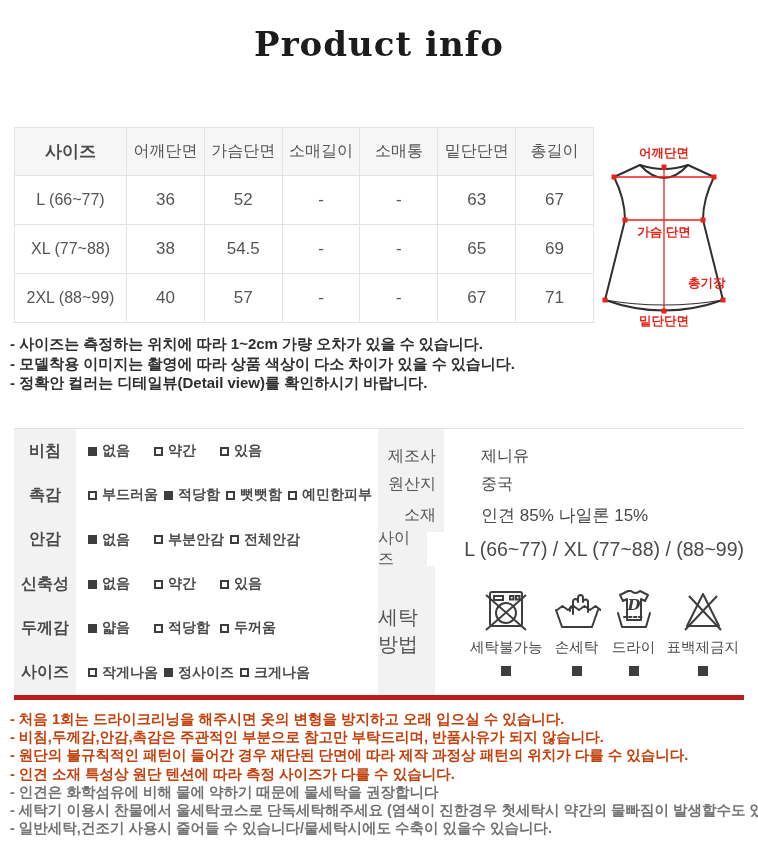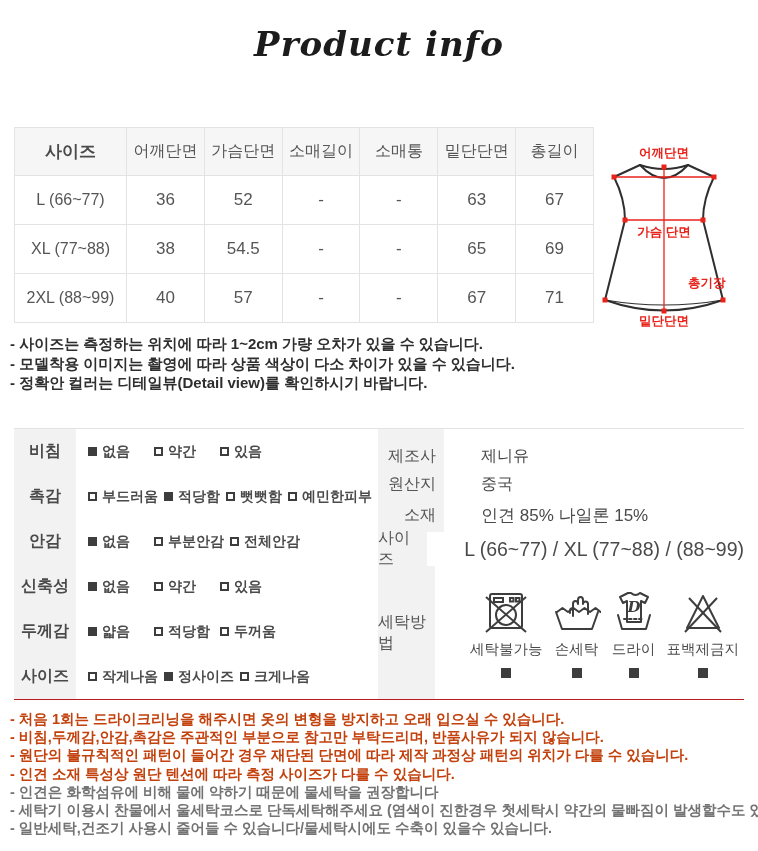--- a/index.html
+++ b/index.html
@@ -8,21 +8,21 @@
     width:758px; height:851px; position:relative; overflow:hidden;
     font-family:"Liberation Sans","DejaVu Sans",sans-serif;
     color:#4a4a4a;
   }
   .page { position:absolute; left:0; top:0; width:758px; height:851px; }
 
   
   .title {
     margin-top:24px; text-align:center;
     font-family:"DejaVu Serif","Liberation Serif",serif;
-    font-style:italic; font-weight:600; font-size:34px; color:#1c1c1c;
+    font-weight:600; font-size:34px; color:#1c1c1c;
     letter-spacing:1px;
   }
 
   
   .size-section { position:absolute; left:14px; top:127px; width:730px; height:196px; }
   table.size-table { border-collapse:collapse; width:580px; table-layout:fixed; }
   table.size-table th, table.size-table td {
     border:1px solid #e3e3e3; text-align:center; vertical-align:middle;
     color:#555555; font-weight:400;
   }
@@ -36,21 +36,21 @@
   .diagram { position:absolute; right:0px; top:0px; width:160px; height:200px; }
   .dg-label { font-size:12.5px; font-weight:700; fill:#e8231a; }
 
   
   .top-notes { position:absolute; left:10px; top:334px; width:740px; }
   .top-notes .note { font-size:15px; line-height:19.5px; font-weight:600; color:#2e2e2e; }
 
   
   .detail-table {
     position:absolute; left:14px; top:428px; width:730px; height:272px;
-    border-top:1px solid #e3e3e3; border-bottom:1px solid #b91c1c;
+    border-top:1px solid #e3e3e3; border-bottom:5px solid #b91c1c;
     display:flex;
   }
   .detail-left { width:364px; display:flex; flex-direction:column; }
   .attr-row { flex:1; display:flex; align-items:center; }
   .attr-label {
     width:62px; align-self:stretch; background:#f2f2f2;
     display:flex; align-items:center; justify-content:center;
     font-size:16px; font-weight:700; color:#4a4a4a;
   }
   .attr-opts { flex:1; display:flex; align-items:center; padding-left:12px; }
@@ -70,21 +70,21 @@
   .info-value { flex:1; display:flex; align-items:center; padding-left:13px;
                 font-size:16px; color:#4a4a4a; font-weight:500; white-space:nowrap; }
   .row-pad   { height:14px; }
   .row-maker { height:27px; }
   .row-origin{ height:29px;justify-content:space-between; }
   .row-mat   { height:33px; }
   .row-mat .info-value  { font-size:17px; }
   .row-size  { height:34px; }
   .row-size .info-value { font-size:19.5px; }
   .row-wash  { flex:1; }
-  .row-wash .info-label { font-size:16px; }
+  .row-wash .info-label { font-size:20px; }
 
   .wash-items { flex:1; display:flex; align-items:center; justify-content:center; padding-left:6px; }
   .wash-item { display:flex; flex-direction:column; align-items:center; margin:0 5px; }
   .wash-item svg { display:block; }
   .wash-name { margin-top:6px; font-size:14.5px; color:#4a4a4a; font-weight:500; white-space:nowrap; }
   .wash-square { width:10px; height:10px; background:#3d3d3d; margin-top:9px; }
 
   
   .bottom-notes { position:absolute; left:10px; top:710px; width:748px; }
   .bottom-notes .note { font-size:14.5px; line-height:18.2px; font-weight:600; color:#c2410c; white-space:nowrap; }

